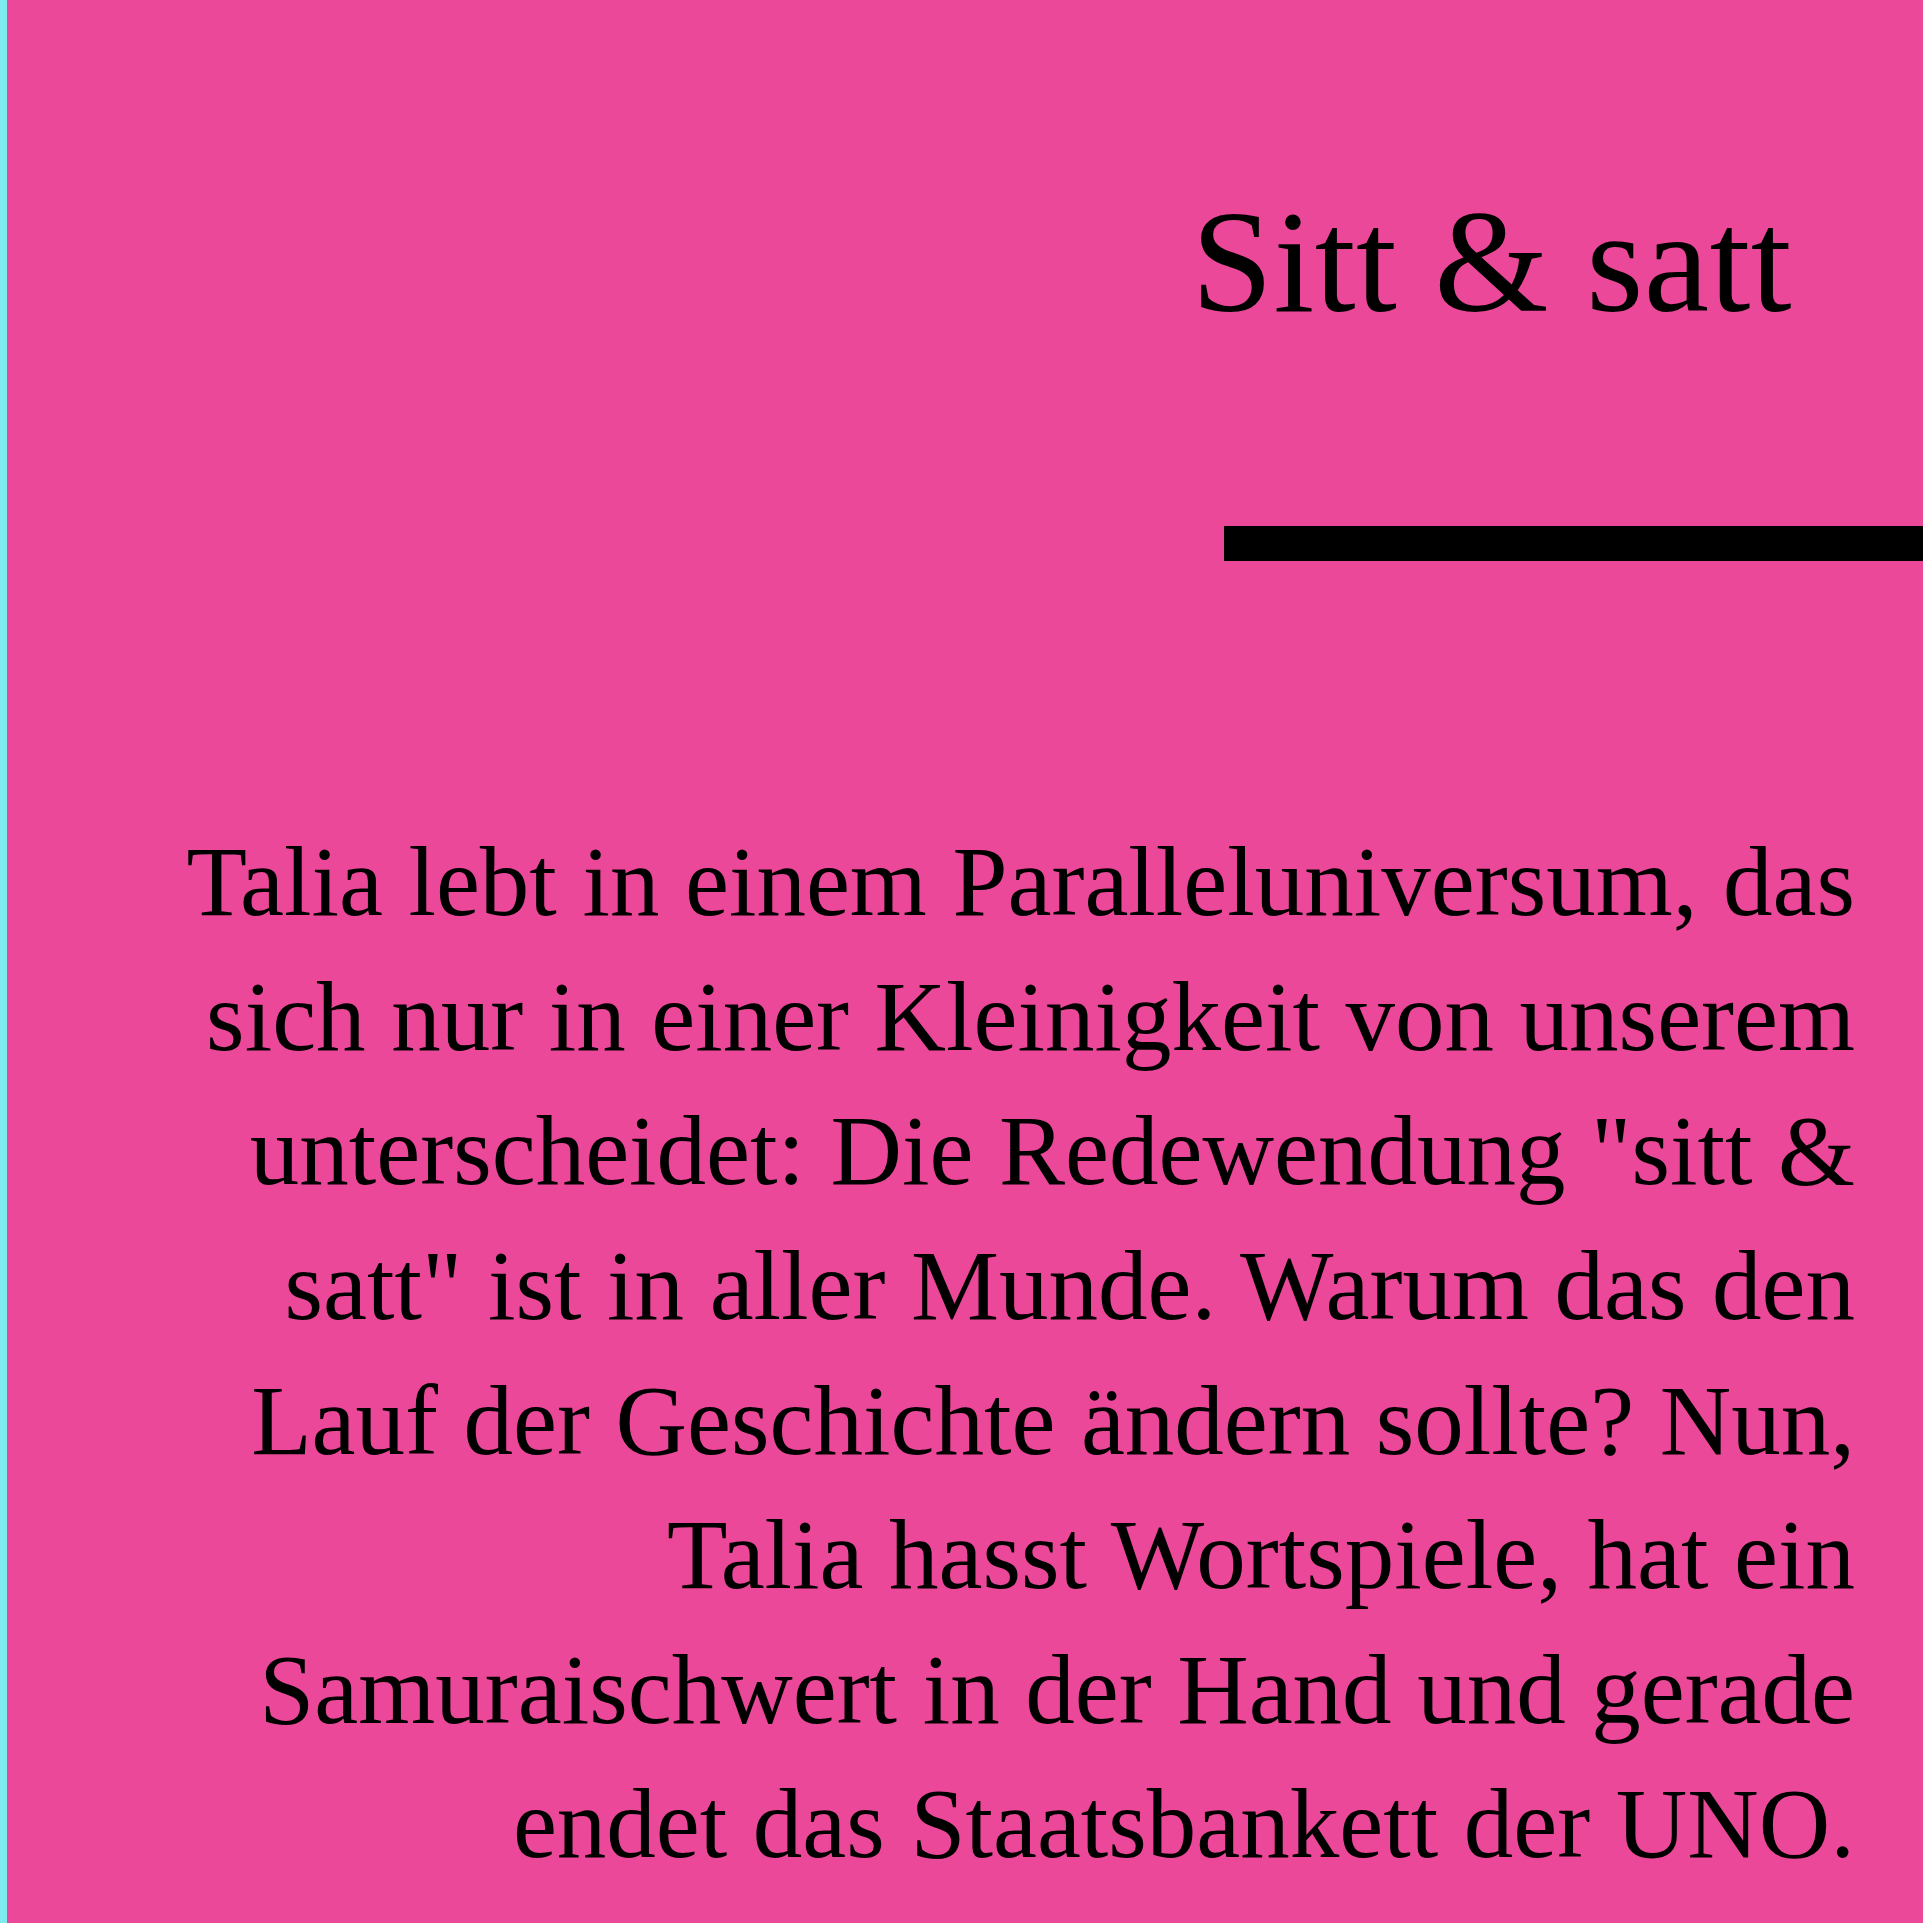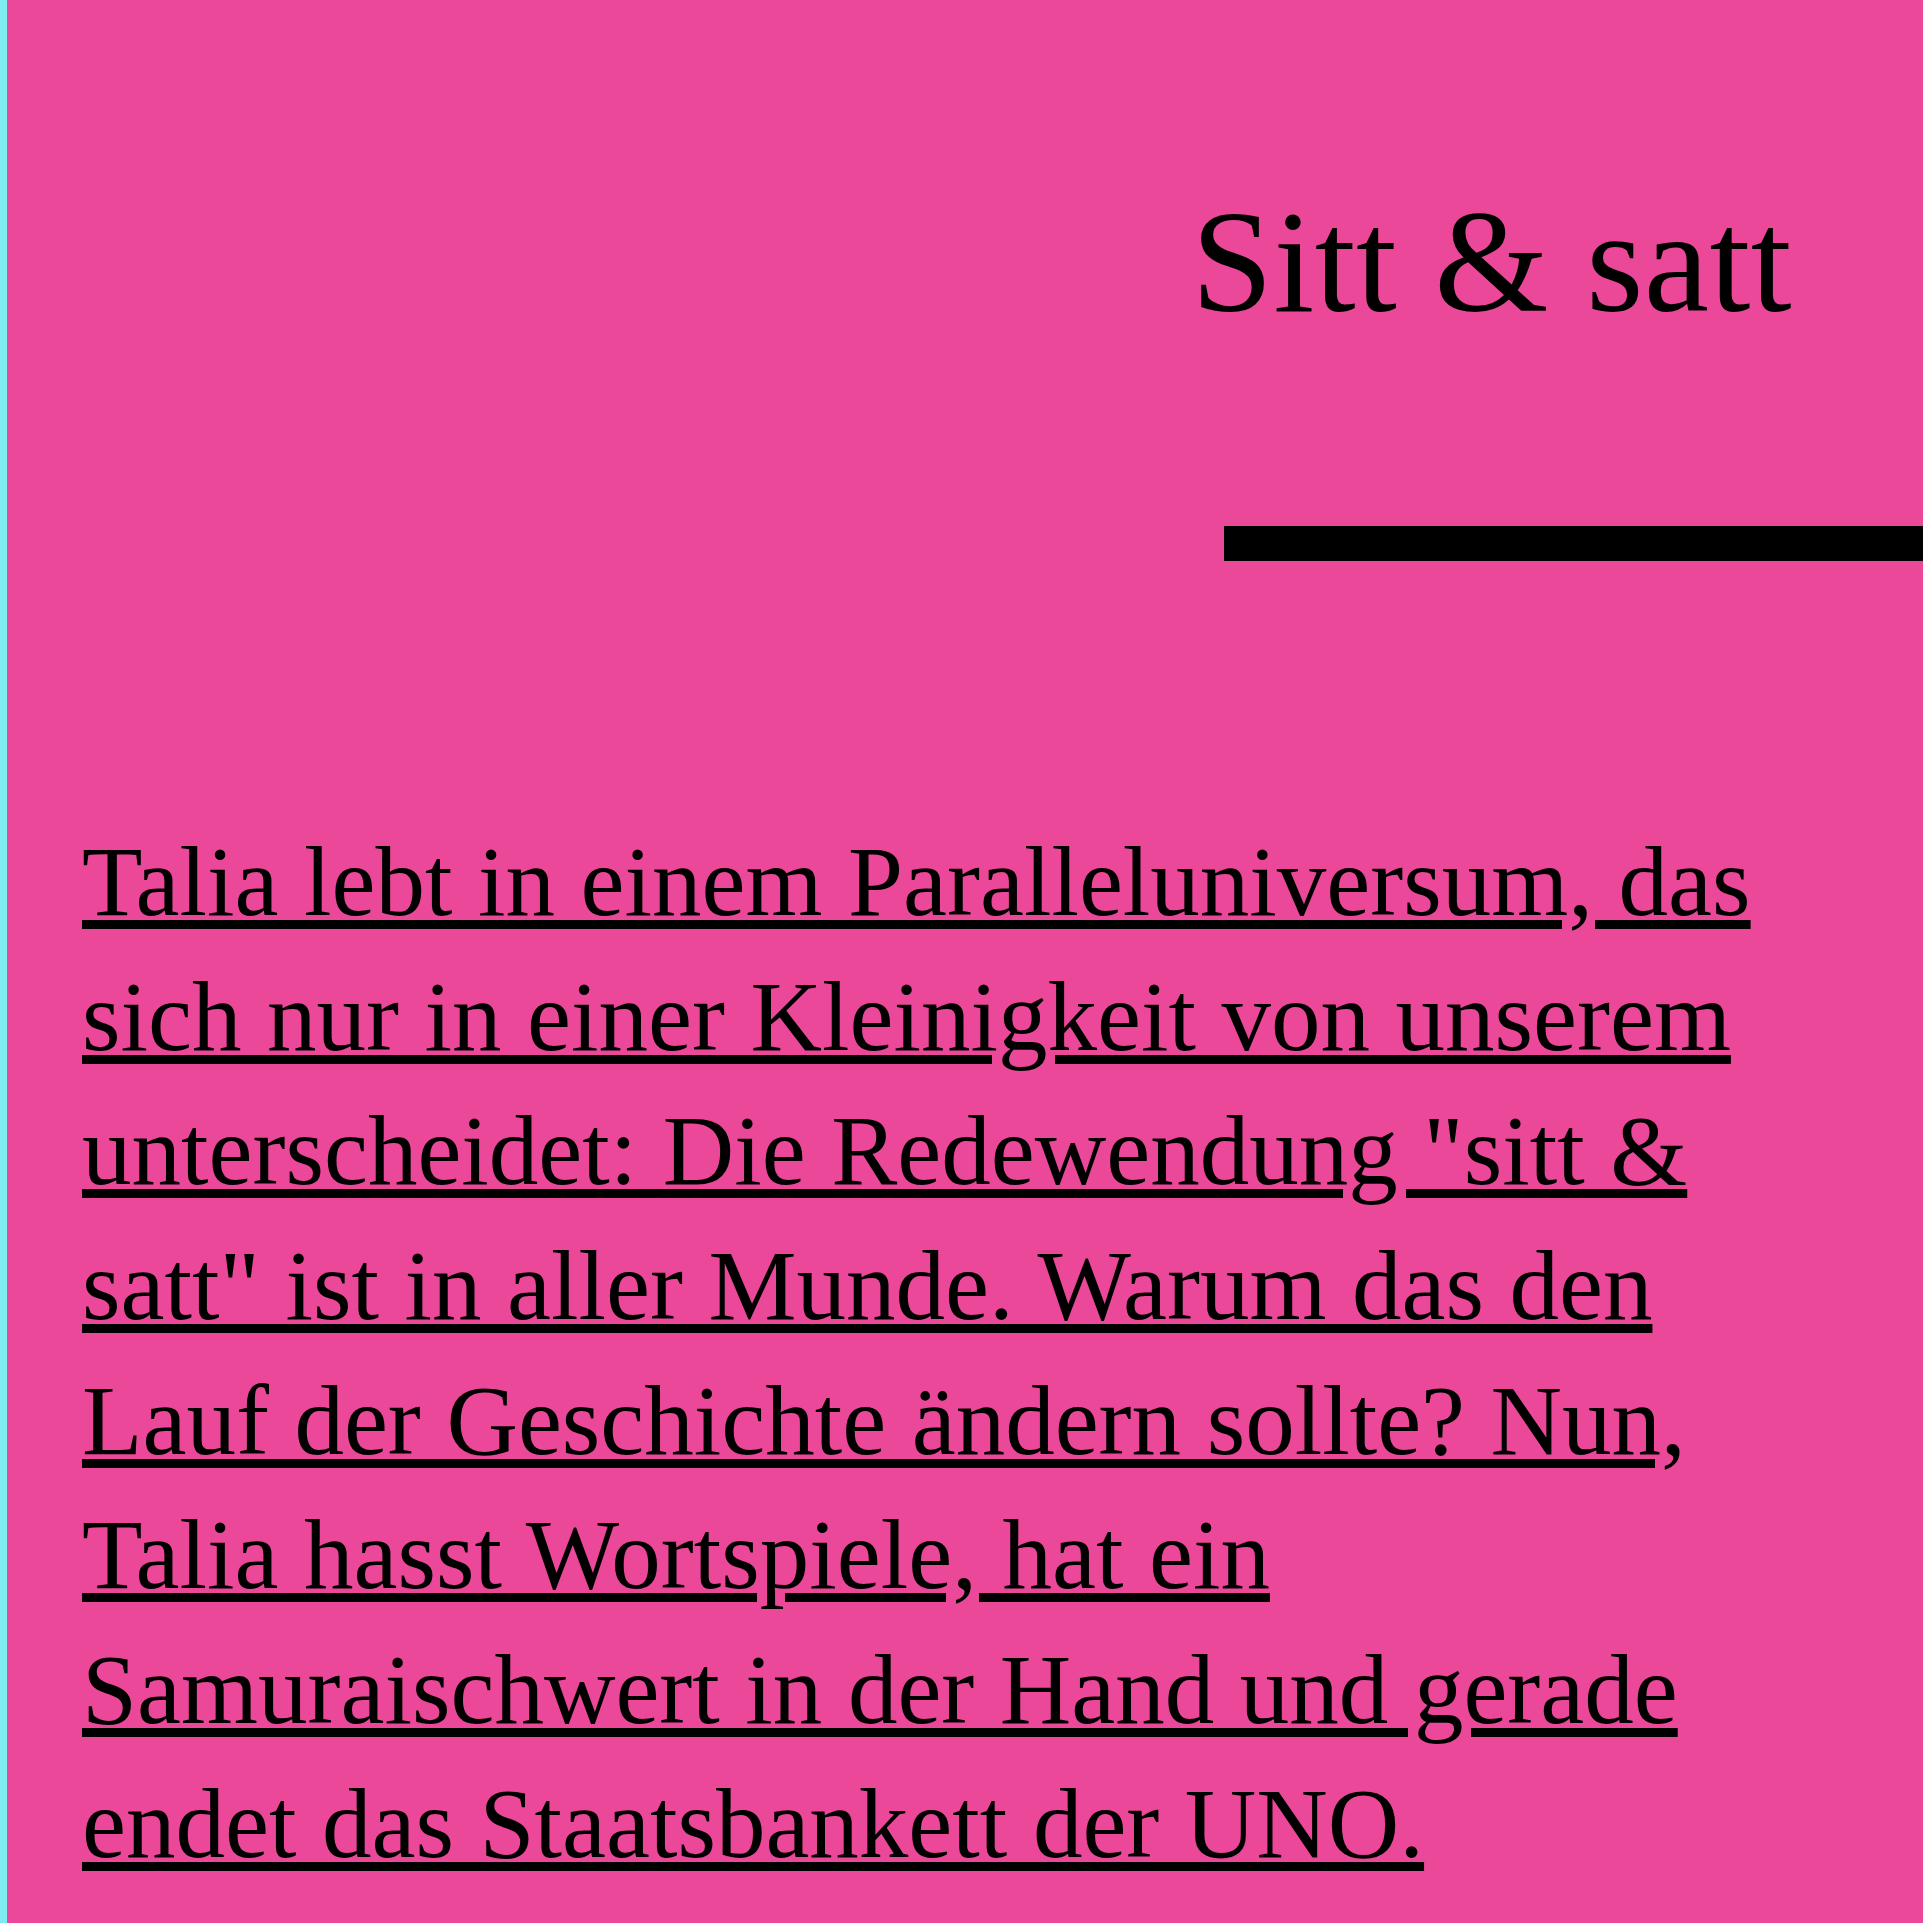--- a/index.html
+++ b/index.html
@@ -56,23 +56,22 @@
     width: 1773px;
     text-align: center;
   }
   .body-text {
     font-family: "Liberation Serif", "DejaVu Serif", serif;
     font-size: 99px;
     line-height: 1.36;
     font-weight: 400;
     color: #000000;
     margin: 0;
-    text-align: left;
+    text-align: right;
     word-spacing: 0.8px;
-    text-decoration: underline;
   }
 </style>
 </head>
 <body>
 
 <div class="card">
 
   <div class="title-block">
     <h1 class="title">Sitt &amp; satt</h1>
   </div>

